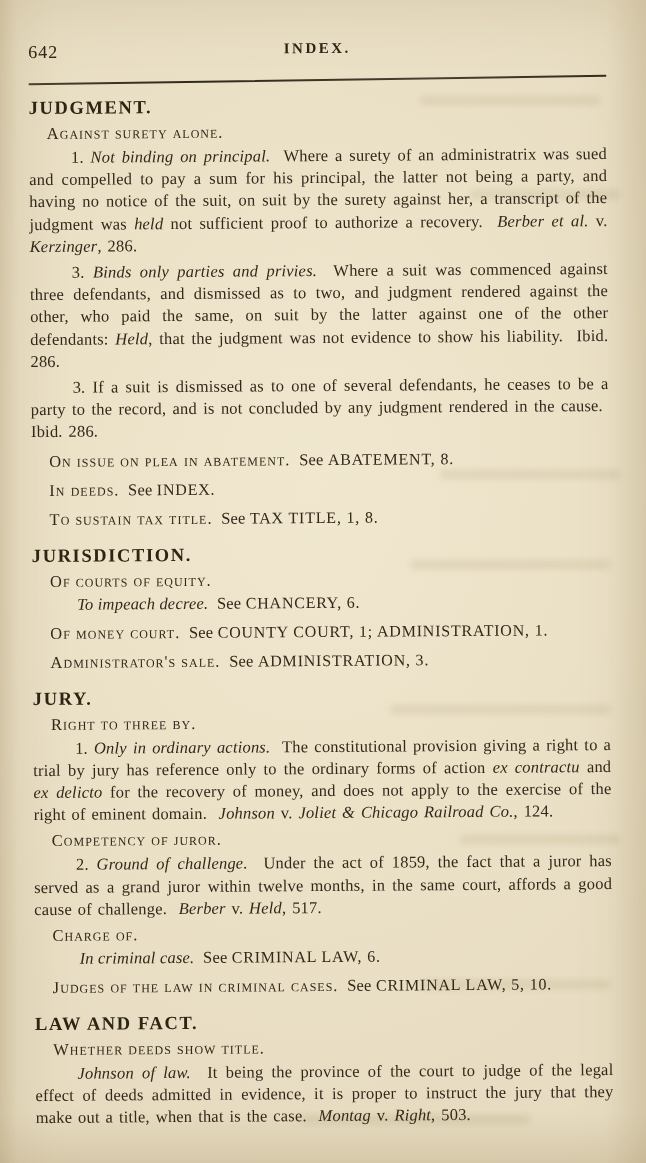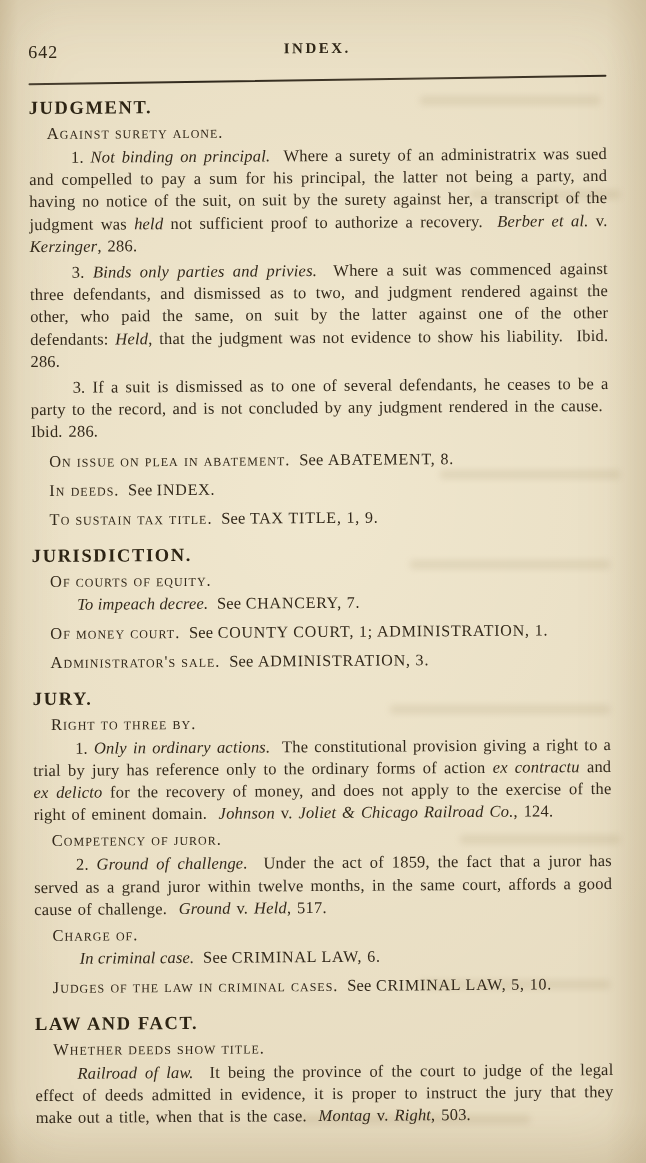--- a/index.html
+++ b/index.html
@@ -87,39 +87,39 @@
     <div class="rule"></div>
     <div id="sections">
         <div class="section">
           <div class="heading">JUDGMENT.</div>
           <div class="subheading"><span class="sc">Against surety alone.</span></div>
           <p class="para"><span class="rm">1. </span><em class="it">Not binding on principal.</em><span class="rm">&nbsp; Where a surety of an administratrix was sued and compelled to pay a sum for his principal, the latter not being a party, and having no notice of the suit, on suit by the surety against her, a transcript of the judgment was </span><em class="it">held</em><span class="rm"> not sufficient proof to authorize a recovery.&nbsp; </span><em class="it">Berber et al.</em><span class="rm"> v. </span><em class="it">Kerzinger</em><span class="rm">, 286.</span></p>
           <p class="para"><span class="rm">3. </span><em class="it">Binds only parties and privies.</em><span class="rm">&nbsp; Where a suit was commenced against three defendants, and dismissed as to two, and judgment rendered against the other, who paid the same, on suit by the latter against one of the other defendants: </span><em class="it">Held</em><span class="rm">, that the judgment was not evidence to show his liability.&nbsp; Ibid. 286.</span></p>
           <p class="para"><span class="rm">3. If a suit is dismissed as to one of several defendants, he ceases to be a party to the record, and is not concluded by any judgment rendered in the cause.&nbsp; Ibid. 286.</span></p>
           <div class="entry"><span class="sc">On issue on plea in abatement.</span><span class="rm">&nbsp; See </span><span class="ref">ABATEMENT, 8.</span></div>
           <div class="entry"><span class="sc">In deeds.</span><span class="rm">&nbsp; See </span><span class="ref">INDEX.</span></div>
-          <div class="entry"><span class="sc">To sustain tax title.</span><span class="rm">&nbsp; See </span><span class="ref">TAX TITLE, 1, 9.</span></div>
+          <div class="entry"><span class="sc">To sustain tax title.</span><span class="rm">&nbsp; See </span><span class="ref">TAX TITLE, 1, 8.</span></div>
         </div>
         <div class="section">
           <div class="heading">JURISDICTION.</div>
           <div class="subheading"><span class="sc">Of courts of equity.</span></div>
-          <div class="subentry"><em class="it">To impeach decree.</em><span class="rm">&nbsp; See </span><span class="ref">CHANCERY, 7.</span></div>
+          <div class="subentry"><em class="it">To impeach decree.</em><span class="rm">&nbsp; See </span><span class="ref">CHANCERY, 6.</span></div>
           <div class="entry"><span class="sc">Of money court.</span><span class="rm">&nbsp; See </span><span class="ref">COUNTY COURT, 1; ADMINISTRATION, 1.</span></div>
           <div class="entry"><span class="sc">Administrator's sale.</span><span class="rm">&nbsp; See </span><span class="ref">ADMINISTRATION, 3.</span></div>
         </div>
         <div class="section">
           <div class="heading">JURY.</div>
           <div class="subheading"><span class="sc">Right to three by.</span></div>
           <p class="para"><span class="rm">1. </span><em class="it">Only in ordinary actions.</em><span class="rm">&nbsp; The constitutional provision giving a right to a trial by jury has reference only to the ordinary forms of action </span><em class="it">ex contractu</em><span class="rm"> and </span><em class="it">ex delicto</em><span class="rm"> for the recovery of money, and does not apply to the exercise of the right of eminent domain.&nbsp; </span><em class="it">Johnson</em><span class="rm"> v. </span><em class="it">Joliet &amp; Chicago Railroad Co.</em><span class="rm">, 124.</span></p>
           <div class="subheading"><span class="sc">Competency of juror.</span></div>
-          <p class="para"><span class="rm">2. </span><em class="it">Ground of challenge.</em><span class="rm">&nbsp; Under the act of 1859, the fact that a juror has served as a grand juror within twelve months, in the same court, affords a good cause of challenge.&nbsp; </span><em class="it">Ground</em><span class="rm"> v. </span><em class="it">Held</em><span class="rm">, 517.</span></p>
+          <p class="para"><span class="rm">2. </span><em class="it">Ground of challenge.</em><span class="rm">&nbsp; Under the act of 1859, the fact that a juror has served as a grand juror within twelve months, in the same court, affords a good cause of challenge.&nbsp; </span><em class="it">Berber</em><span class="rm"> v. </span><em class="it">Held</em><span class="rm">, 517.</span></p>
           <div class="subheading"><span class="sc">Charge of.</span></div>
           <div class="subentry"><em class="it">In criminal case.</em><span class="rm">&nbsp; See </span><span class="ref">CRIMINAL LAW, 6.</span></div>
           <div class="entry"><span class="sc">Judges of the law in criminal cases.</span><span class="rm">&nbsp; See </span><span class="ref">CRIMINAL LAW, 5, 10.</span></div>
         </div>
         <div class="section">
           <div class="heading">LAW AND FACT.</div>
           <div class="subheading"><span class="sc">Whether deeds show title.</span></div>
-          <p class="para"><em class="it">Railroad of law.</em><span class="rm">&nbsp; It being the province of the court to judge of the legal effect of deeds admitted in evidence, it is proper to instruct the jury that they make out a title, when that is the case.&nbsp; </span><em class="it">Montag</em><span class="rm"> v. </span><em class="it">Right</em><span class="rm">, 503.</span></p>
+          <p class="para"><em class="it">Johnson of law.</em><span class="rm">&nbsp; It being the province of the court to judge of the legal effect of deeds admitted in evidence, it is proper to instruct the jury that they make out a title, when that is the case.&nbsp; </span><em class="it">Montag</em><span class="rm"> v. </span><em class="it">Right</em><span class="rm">, 503.</span></p>
         </div>
       </div>
   </div>
 </div>
 
 </body></html>

